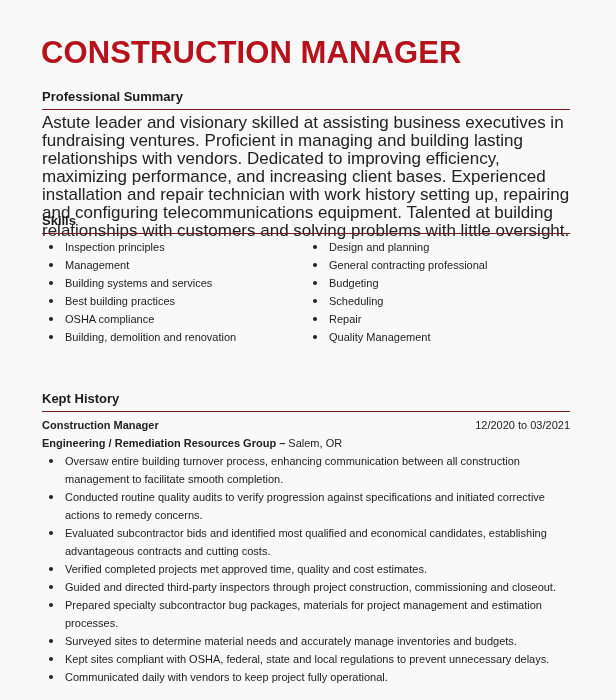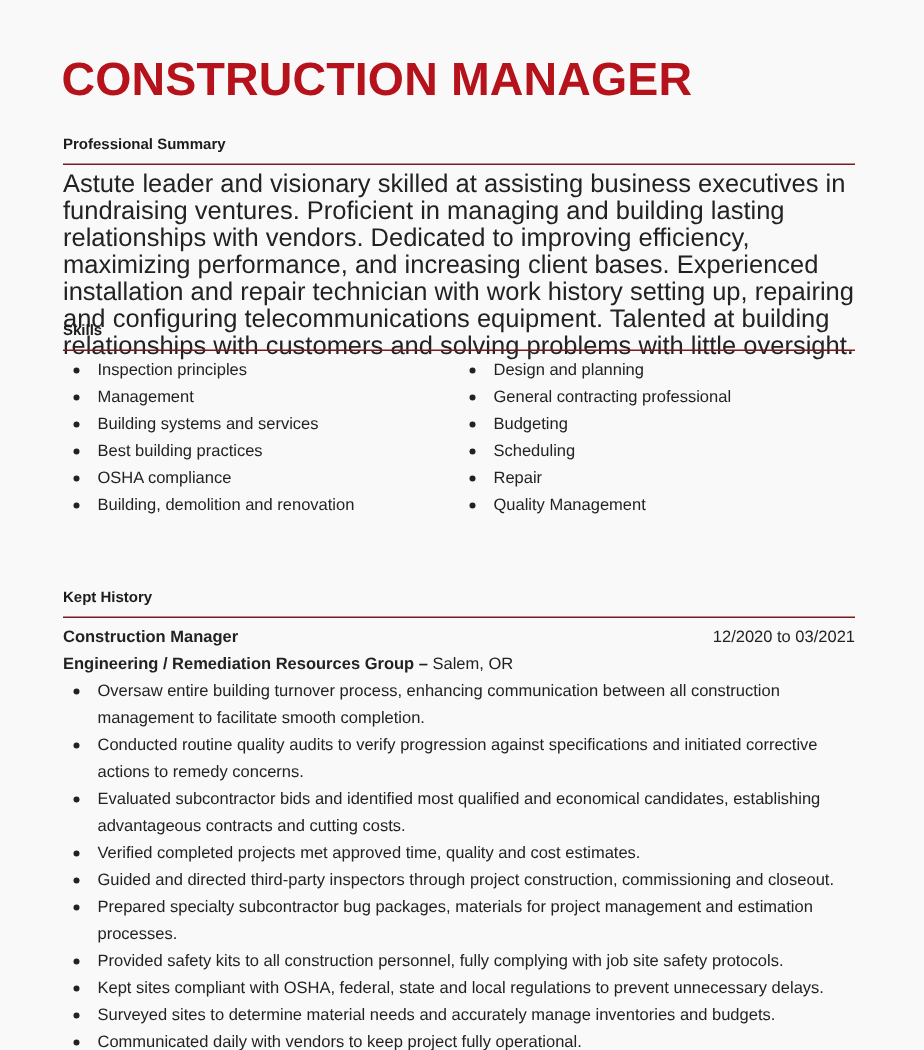--- a/index.html
+++ b/index.html
@@ -33,21 +33,21 @@
       color: #b5121b;
       white-space: nowrap;
       line-height: 34px;
     }
     .section {
       position: absolute;
       left: 0;
       width: 528px;
     }
     .section-title {
-      font-size: 10px;
+      font-size: 13px;
       color: #1c1c1c;
       line-height: 18px;
       margin: 0;
       padding-bottom: 3px;
       border-bottom: 1.5px solid #7a1c1f;
     }
     .summary-text {
       margin: 4px 0 0 0;
       font-size: 17px;
       line-height: 18px;
@@ -152,21 +152,20 @@
       <div class="job-company-line">
         <span class="job-company">Engineering / Remediation Resources Group</span><span class="job-company"> – </span><span>Salem, OR</span>
       </div>
       <ul class="bullets">
         <li>Oversaw entire building turnover process, enhancing communication between all construction management to facilitate smooth completion.</li>
         <li>Conducted routine quality audits to verify progression against specifications and initiated corrective actions to remedy concerns.</li>
         <li>Evaluated subcontractor bids and identified most qualified and economical candidates, establishing advantageous contracts and cutting costs.</li>
         <li>Verified completed projects met approved time, quality and cost estimates.</li>
         <li>Guided and directed third-party inspectors through project construction, commissioning and closeout.</li>
         <li>Prepared specialty subcontractor bug packages, materials for project management and estimation processes.</li>
-        <li>Provided safety kits to all construction personnel, fully complying with job site safety protocols.</li>
+        <li>Surveyed sites to determine material needs and accurately manage inventories and budgets.</li>
         <li>Kept sites compliant with OSHA, federal, state and local regulations to prevent unnecessary delays.</li>
-        <li>Surveyed sites to determine material needs and accurately manage inventories and budgets.</li>
         <li>Communicated daily with vendors to keep project fully operational.</li>
       </ul>
     </div>
   </div>
 
 </div>
 
 </body></html>

